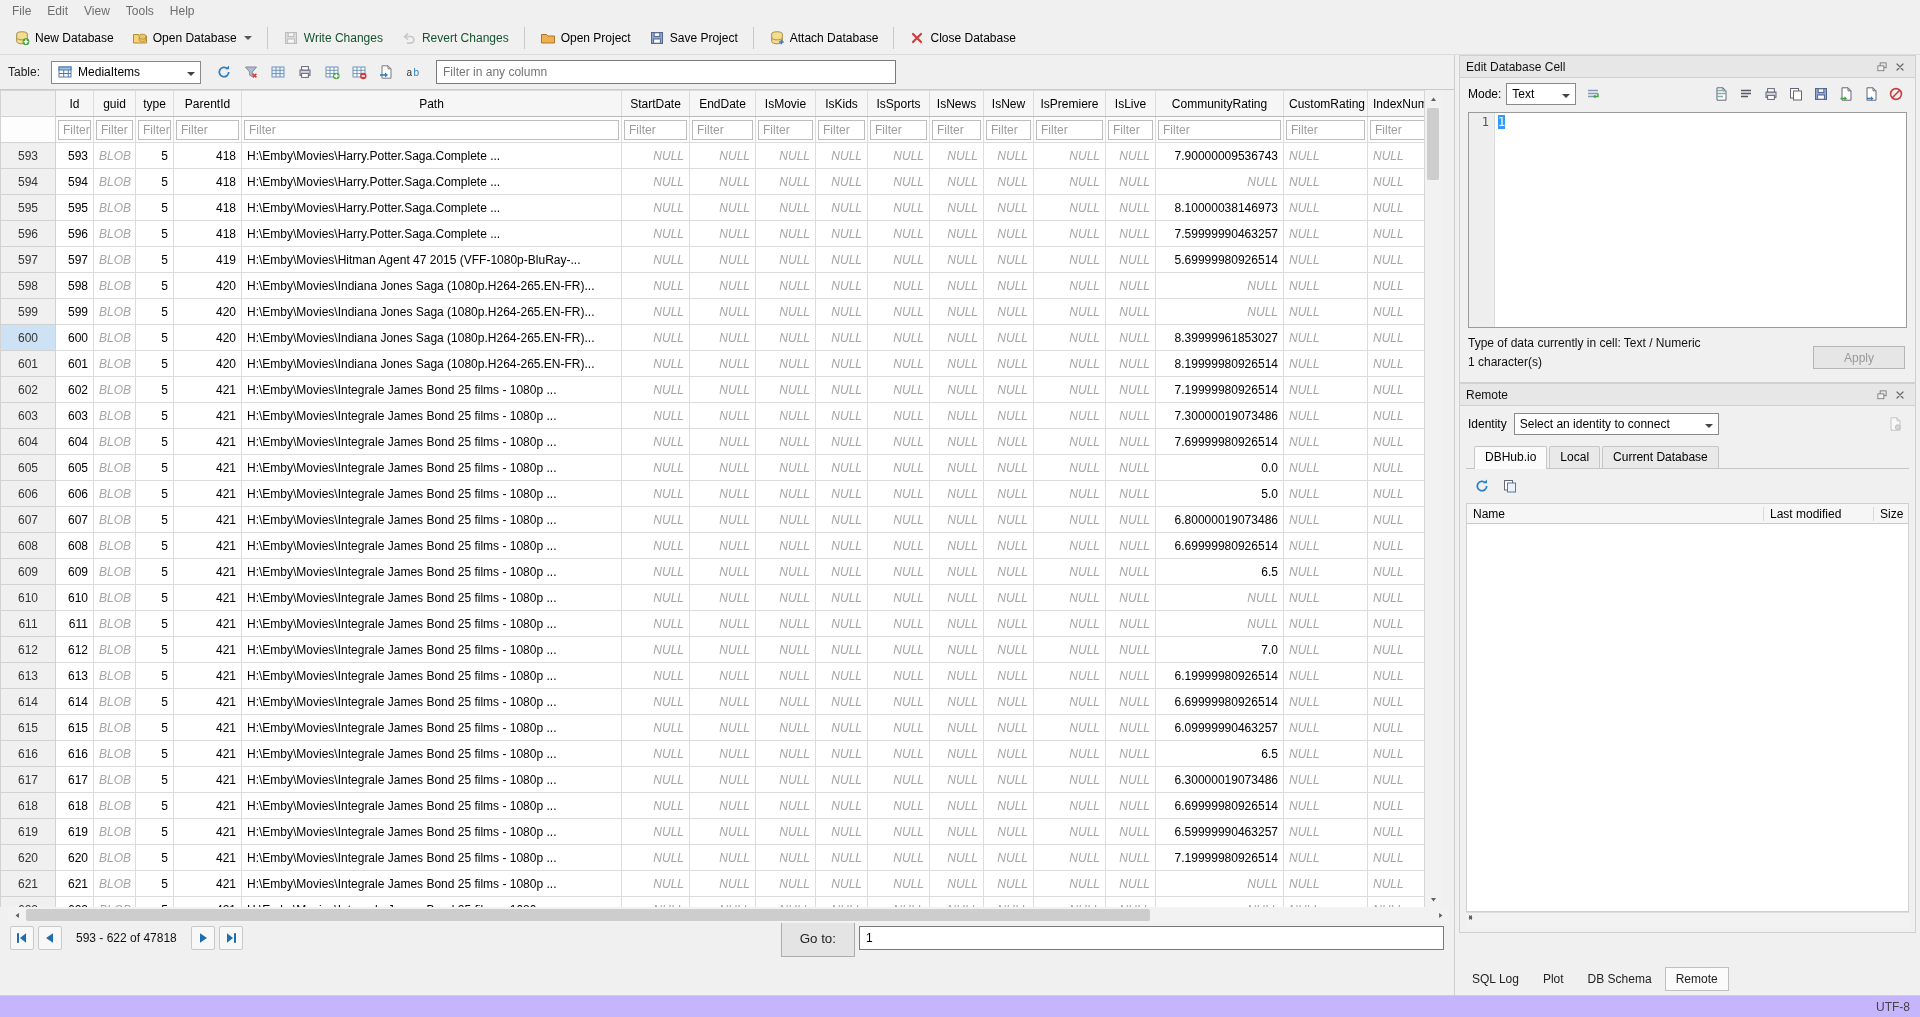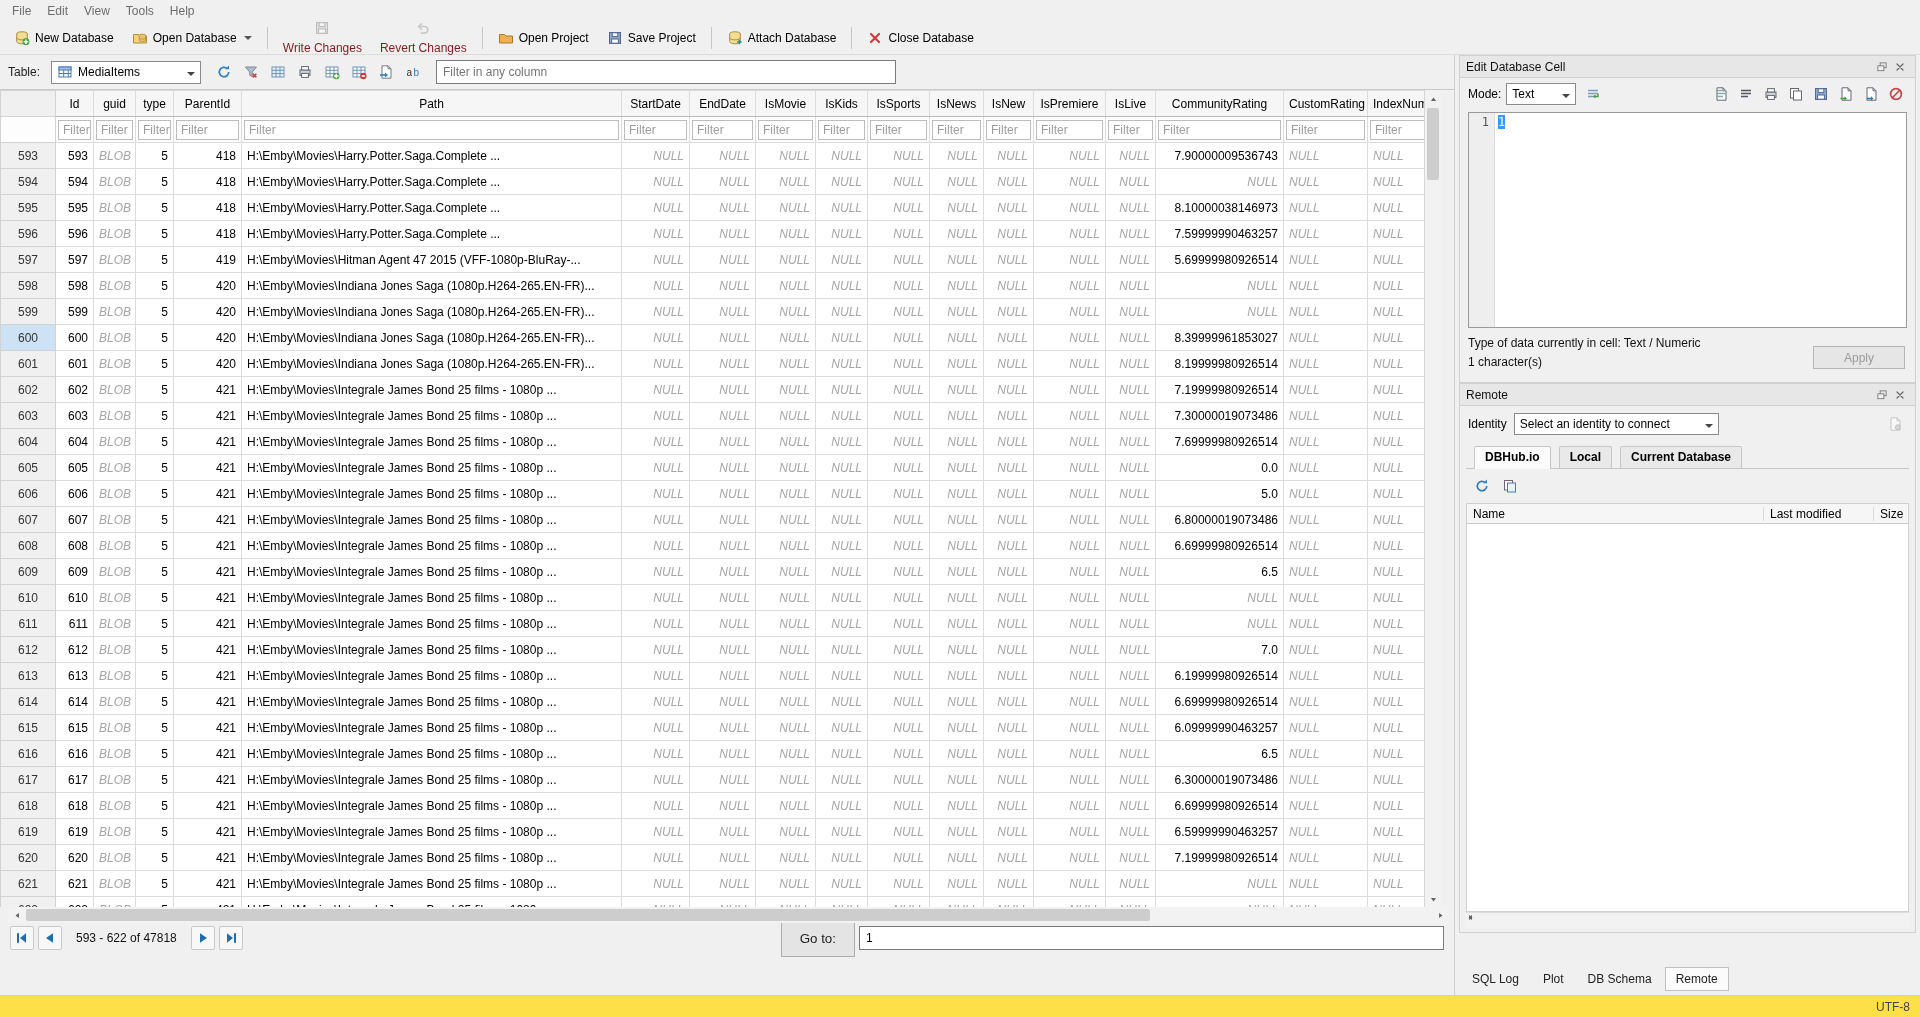--- a/index.html
+++ b/index.html
@@ -8,21 +8,21 @@
      font-family:"Liberation Sans","DejaVu Sans",sans-serif;font-size:12px;}
 .app{width:1920px;height:1017px;display:flex;flex-direction:column;}
 
 
 .menubar{height:21px;display:flex;align-items:center;padding:0 4px;background:#f0f0f0;}
 .menubar .mi{padding:2px 8px;color:#6e6e6e;}
 
 
 .toolbar{height:34px;display:flex;align-items:center;gap:2px;padding:2px 6px;background:#f0f0f0;border-bottom:1px solid #dcdcdc;}
 .tbtn{display:flex;align-items:center;gap:5px;padding:4px 7px;border:1px solid transparent;border-radius:2px;white-space:nowrap;}
-.tbtn.disabled{color:#7f1d1d;flex-direction:column;}
+.tbtn.disabled{color:#14532d;}
 .tbtn.disabled .ticon{filter:grayscale(1) opacity(.55);}
 .ticon{width:16px;height:16px;display:inline-flex;}
 .ddarrow{border:4px solid transparent;border-top-color:#555;margin-top:4px;margin-left:2px;}
 .tsep{width:1px;height:22px;background:#c8c8c8;margin:0 5px;}
 
 
 .main{height:940px;display:flex;}
 .left{width:1455px;display:flex;flex-direction:column;background:#f0f0f0;border-right:1px solid #cfcfcf;}
 .right{flex:1;display:flex;flex-direction:column;background:#f0f0f0;padding:0 2px;}
 
@@ -93,39 +93,39 @@
 .seltext{background:#3399ff;color:#fff;}
 .cellinfo{position:relative;padding:6px 8px 8px;}
 .cellinfo div{margin-bottom:5px;color:#111;}
 .apply-btn{position:absolute;right:10px;top:16px;width:92px;height:23px;border:1px solid #b5b5b5;background:#e6e6e6;color:#9a9a9a;font:inherit;}
 
 .remote-dock{height:556px;}
 .identity-row{display:flex;align-items:center;gap:7px;padding:6px 8px 4px;}
 .identity-select{width:205px;height:22px;}
 .identity-row .icon-btn{margin-left:auto;}
 .remote-tabs{display:flex;align-items:flex-end;padding:4px 8px 0;border-bottom:1px solid #c6c6c6;margin:2px 6px 0;}
-.rtab{padding:3px 10px 4px;border:1px solid #c6c6c6;border-bottom:none;background:#e9e9e9;margin-right:8px;border-radius:2px 2px 0 0;font-weight:bold;}
+.rtab{padding:3px 10px 4px;border:1px solid #c6c6c6;border-bottom:none;background:#e9e9e9;margin-right:2px;border-radius:2px 2px 0 0;}
 .rtab.active{background:#fbfbfb;margin-bottom:-1px;padding-bottom:5px;}
 .remote-toolbar{display:flex;gap:4px;padding:5px 10px;}
 .remote-list{flex:1;display:flex;flex-direction:column;margin:0 6px;border:1px solid #d0d0d0;background:#fff;overflow:hidden;}
 .list-header{display:flex;background:#f6f6f6;border-bottom:1px solid #c9c9c9;height:20px;align-items:center;}
 .list-header span{padding:0 6px;border-right:1px solid #d9d9d9;overflow:hidden;white-space:nowrap;}
 .lh-name{flex:1;}
 .lh-mod{width:110px;}
 .lh-size{width:34px;border-right:none !important;}
 .list-body{flex:1;background:#fff;}
 .list-hscroll{height:16px;background:#f2f2f2;border-top:1px solid #ddd;position:relative;margin:0 6px 4px;}
 
 
 .bottom-tabs{margin-top:auto;display:flex;gap:2px;padding:2px 4px 4px;}
 .btab{padding:4px 10px;border:1px solid transparent;color:#222;margin-top:32px;}
 .btab.active{background:#fbfbfb;border:1px solid #c0c0c0;}
 
 
-.statusbar{height:22px;display:flex;align-items:center;justify-content:flex-end;padding:0 10px;background:#fde047;border-top:1px solid #cfcfcf;color:#444;}
+.statusbar{height:22px;display:flex;align-items:center;justify-content:flex-end;padding:0 10px;background:#c4b5fd;border-top:1px solid #cfcfcf;color:#444;}
 </style>
 </head>
 <body>
 
 <div class="app">
 
   <div class="menubar" id="menubar">
       <div class="mi">File</div>
       <div class="mi">Edit</div>
       <div class="mi">View</div>

